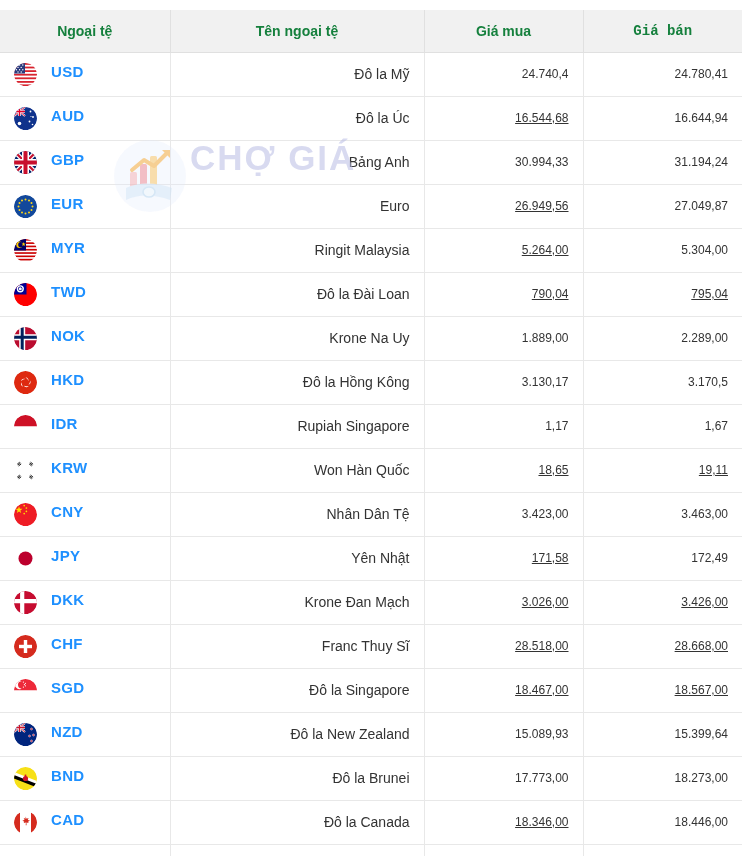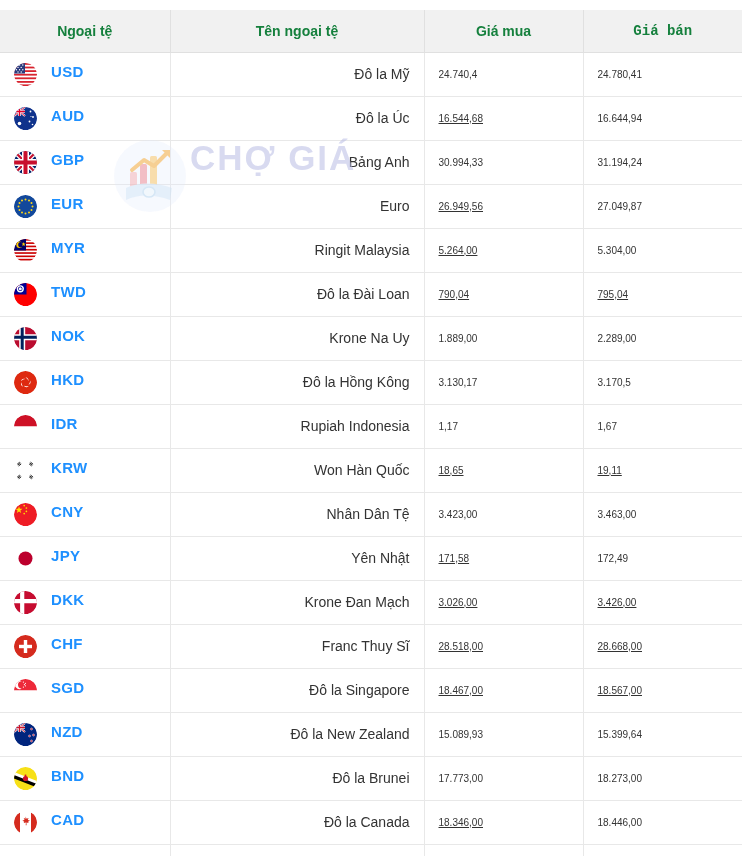--- a/index.html
+++ b/index.html
@@ -100,22 +100,22 @@
     font-size: 15px;
     letter-spacing: 0.3px;
   }
   td.name-cell {
     text-align: right;
     font-size: 14px;
     color: #2b2b2b;
     padding-left: 18px;
   }
   td.num-cell {
-    text-align: left;
-    font-size: 10px;
+    text-align: right;
+    font-size: 12px;
     padding-right: 18px;
     white-space: nowrap;
   }
   .v-up   { color: #24c67f; text-decoration: underline; }
   .v-down { color: #fa2b2b; }
   .v-flat { color: #333333; }
 
   
   .flag {
     width: 23px;
@@ -434,21 +434,21 @@
                     </defs>
                     <g clip-path="url(#cl_id)">
                       <rect width="23" height="11.5" fill="#ce1126"></rect>
                       <rect y="11.5" width="23" height="11.5" fill="#fff"></rect>
                     </g>
                   </svg>
                 </span>
                 <span class="code-text">IDR</span>
               </div>
             </td>
-            <td class="name-cell">Rupiah Indonesia</td>
+            <td class="name-cell">Rupiah Singapore</td>
             <td class="num-cell v-down">1,17</td>
             <td class="num-cell v-down">1,67</td>
           </tr>
           <tr>
             <td class="code-cell">
               <div class="code-inner">
                 <span class="flag">
                   <svg viewBox="0 0 23 23">
                     <defs>
                       <clipPath id="cl_kr">

